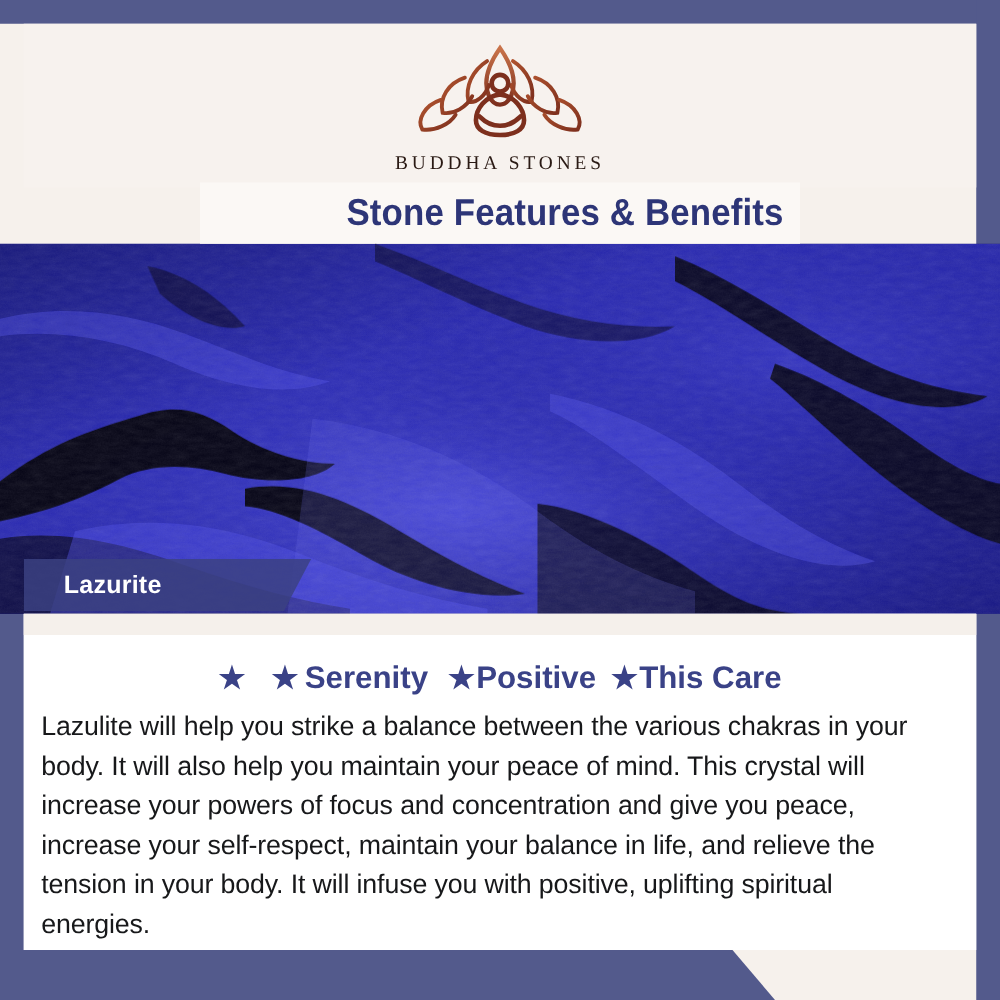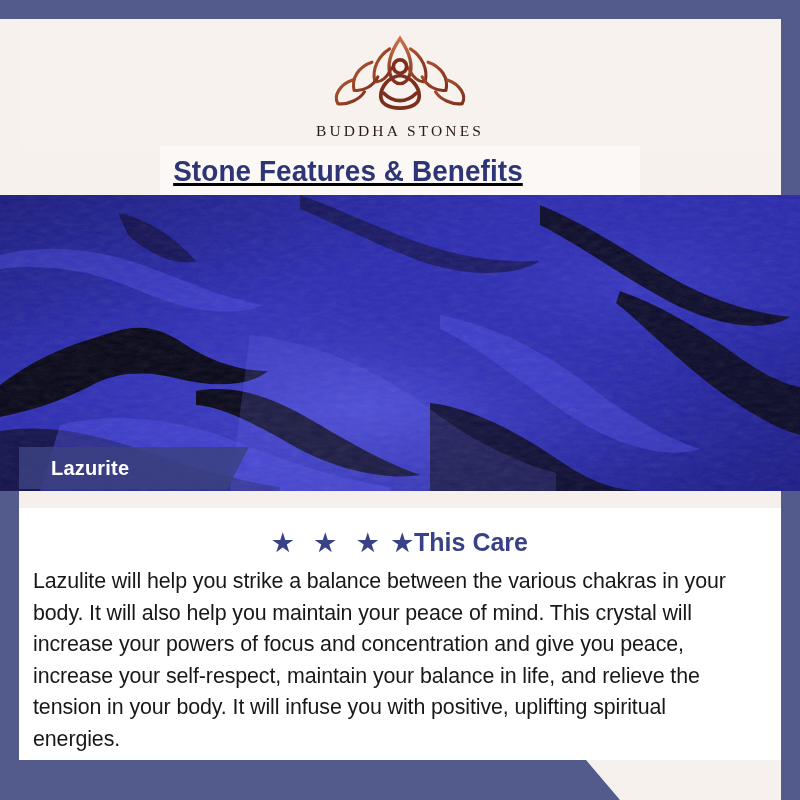--- a/index.html
+++ b/index.html
@@ -59,23 +59,22 @@
     letter-spacing:3.1px;
     color:#2a1a14;
     font-weight:400;
   }
 
   
   .title-banner {
     position:absolute; left:160px; top:146px;
     width:480px; height:49px;
     background:#fbf8f5;
-    display:flex; align-items:center; justify-content:flex-start;
+    display:flex; align-items:center; justify-content:flex-end;
     z-index:6;
-    text-decoration:underline;
   }
   .title-text {
     font-family:"Liberation Sans Narrow","Liberation Sans", sans-serif;
     font-weight:bold;
     font-size:30px;
     letter-spacing:0.1px;
     color:#2d3577;
     transform:scaleX(0.93);
     white-space:nowrap;
   }
@@ -273,23 +272,25 @@
 
   <div class="content"></div>
   <div class="content-topstrip"></div>
 
   <div class="keywords">
     <span class="kw">
       <span class="star">★</span>
     </span>
     <span class="kw">
       <span class="star">★</span>
+      <span>Serenity</span>
     </span>
     <span class="kw tight">
       <span class="star">★</span>
+      <span>Positive</span>
     </span>
     <span class="kw tight">
       <span class="star">★</span>
       <span>This Care</span>
     </span>
   </div>
 
   <div class="body-text">Lazulite will help you strike a balance between the various chakras in your body. It will also help you maintain your peace of mind. This crystal will increase your powers of focus and concentration and give you peace, increase your self-respect, maintain your balance in life, and relieve the tension in your body. It will infuse you with positive, uplifting spiritual energies.</div>
 
 </div>

